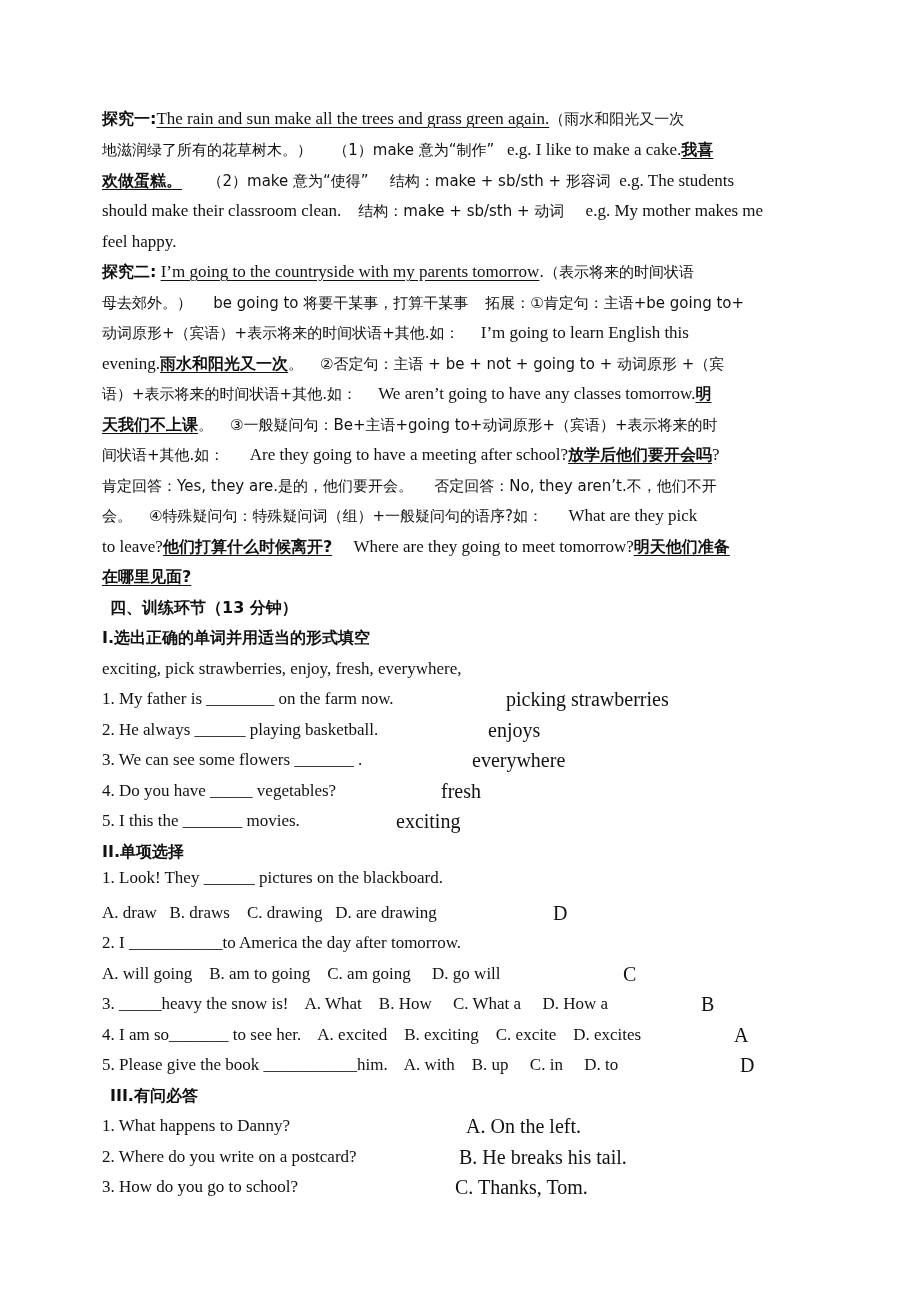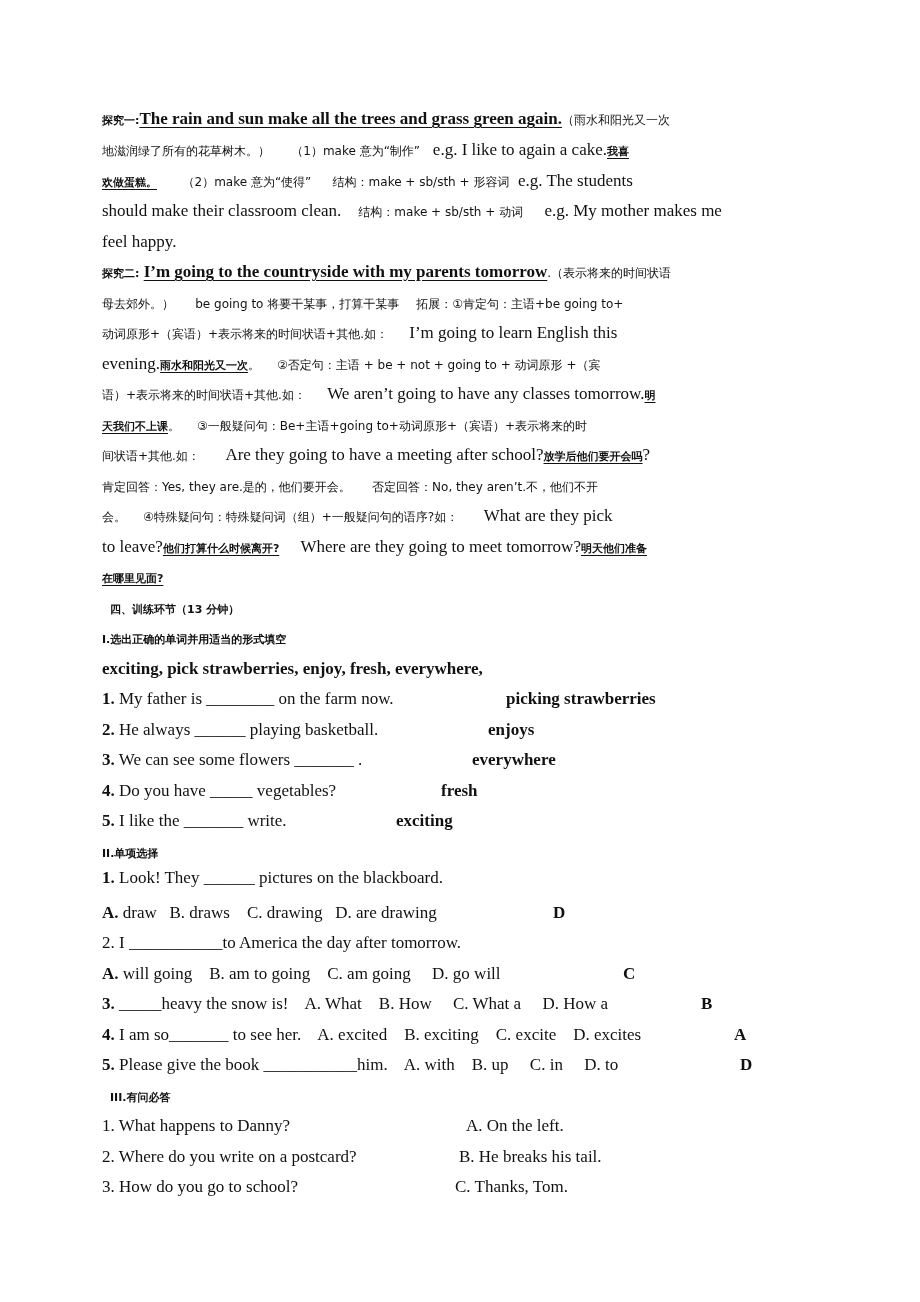--- a/index.html
+++ b/index.html
@@ -1,32 +1,32 @@
 <!DOCTYPE html>
 <html><head>
 <meta charset="utf-8">
 <style>
   html, body { margin: 0; padding: 0; background: #ffffff; }
   body { width: 920px; height: 1302px; position: relative; overflow: hidden;
          font-family: "Liberation Serif", "DejaVu Serif", serif; color: #111; }
   .line { position: absolute; left: 102px; white-space: nowrap; font-size: 17px; line-height: 22px; }
-  .b { font-weight: bold; }
+  .b { font-weight: normal; }
   .u { text-decoration: underline; text-underline-offset: 3px; }
-  .cn { font-family: "DejaVu Sans", sans-serif; font-size: 12px; }
-  .cnb { font-family: "DejaVu Sans", sans-serif; font-size: 11px; font-weight: bold; }
-  .abs { position: absolute; white-space: nowrap; font-size: 17px; line-height: 22px; }
+  .cn { font-family: "DejaVu Sans", sans-serif; font-size: 15px; }
+  .cnb { font-family: "DejaVu Sans", sans-serif; font-size: 16px; font-weight: bold; }
+  .abs { position: absolute; white-space: nowrap; font-size: 20px; line-height: 22px; }
 </style>
 </head>
 <body>
 
 <div class="line" style="top:108px">
   <span class="cnb">探究一:</span><span class="b u">The rain and sun make all the trees and grass green again.</span><span class="cn">（雨水和阳光又一次</span>
 </div>
 <div class="line" style="top:139px">
-  <span class="cn">地滋润绿了所有的花草树木。）</span>&nbsp;&nbsp;&nbsp;&nbsp;&nbsp;<span class="cn">（1）make  意为“制作”</span>&nbsp;&nbsp;&nbsp;<span>e.g. I like to again a cake.</span><span class="cnb u">我喜</span>
+  <span class="cn">地滋润绿了所有的花草树木。）</span>&nbsp;&nbsp;&nbsp;&nbsp;&nbsp;<span class="cn">（1）make  意为“制作”</span>&nbsp;&nbsp;&nbsp;<span>e.g. I like to make a cake.</span><span class="cnb u">我喜</span>
 </div>
 <div class="line" style="top:170px">
   <span class="cnb u">欢做蛋糕。</span>&nbsp;&nbsp;&nbsp;&nbsp;&nbsp;&nbsp;<span class="cn">（2）make  意为“使得”</span>&nbsp;&nbsp;&nbsp;&nbsp;&nbsp;<span class="cn">结构：make + sb/sth +  形容词</span>&nbsp;&nbsp;<span>e.g. The students</span>
 </div>
 <div class="line" style="top:200px">
   <span>should make their classroom clean.</span>&nbsp;&nbsp;&nbsp;&nbsp;<span class="cn">结构：make + sb/sth +  动词</span>&nbsp;&nbsp;&nbsp;&nbsp;&nbsp;<span>e.g. My mother makes me</span>
 </div>
 <div class="line" style="top:231px">
   <span>feel happy.</span>
 </div>
@@ -90,21 +90,21 @@
   <span class="b">3.</span> <span>We can see some flowers _______ .</span>
 </div>
 <div class="abs b" style="top:749px; left:472px">everywhere</div>
 
 <div class="line" style="top:780px">
   <span class="b">4.</span> <span>Do you have _____ vegetables?</span>
 </div>
 <div class="abs b" style="top:780px; left:441px">fresh</div>
 
 <div class="line" style="top:810px">
-  <span class="b">5.</span> <span>I like the _______ write.</span>
+  <span class="b">5.</span> <span>I this the _______ movies.</span>
 </div>
 <div class="abs b" style="top:810px; left:396px">exciting</div>
 
 <div class="line" style="top:841px">
   <span class="cnb">II.单项选择</span>
 </div>
 
 <div class="line" style="top:867px">
   <span class="b">1.</span> <span>Look! They ______ pictures on the blackboard.</span>
 </div>

